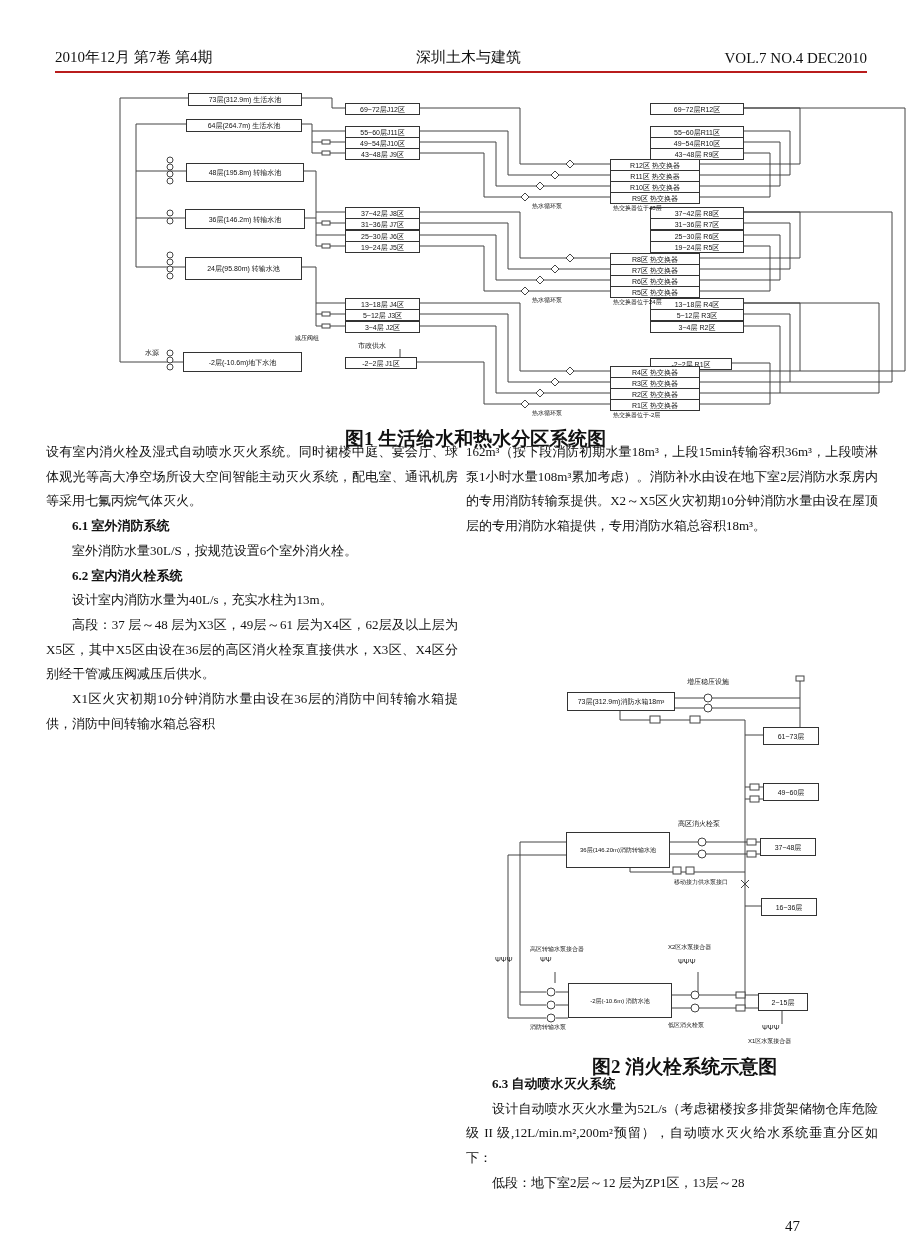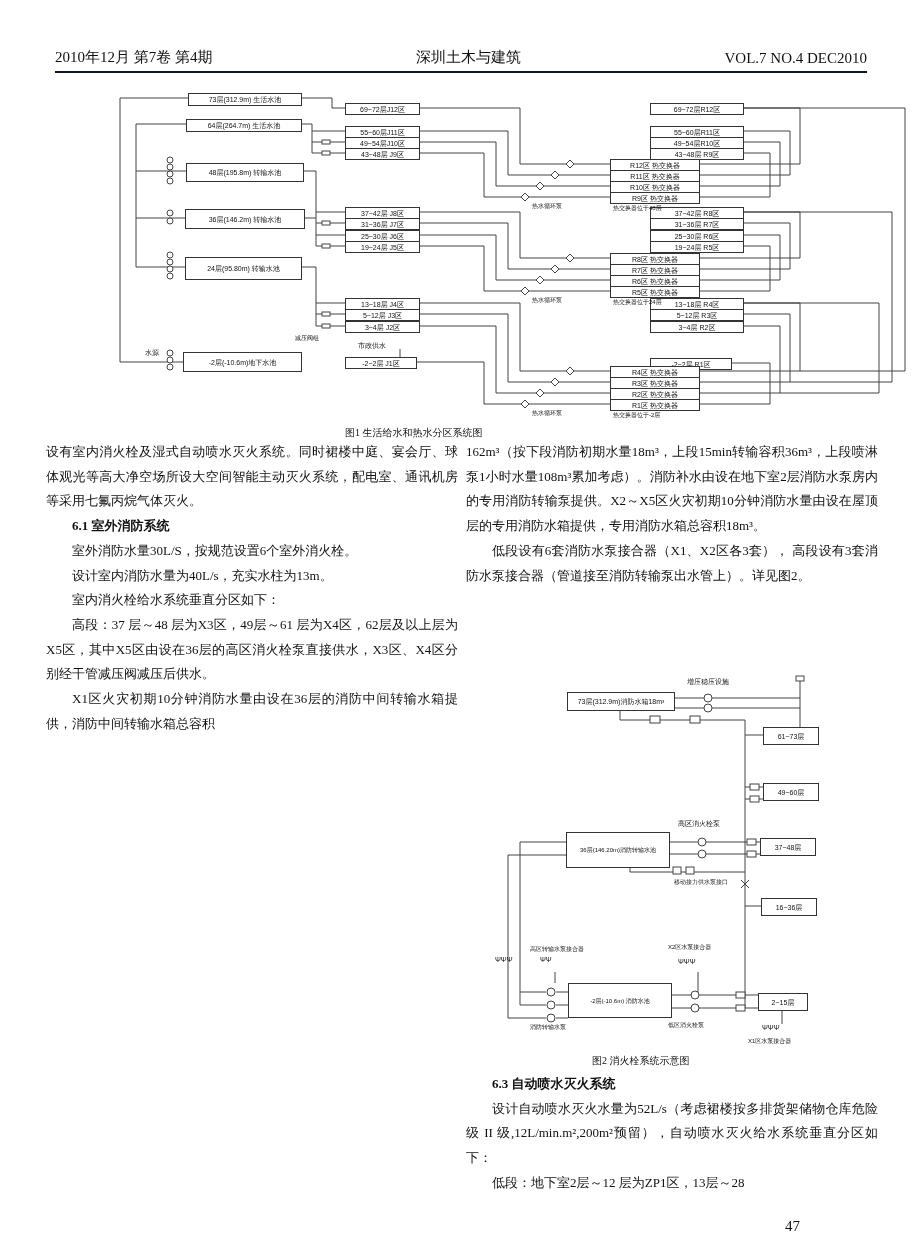--- a/index.html
+++ b/index.html
@@ -1,26 +1,26 @@
 <!DOCTYPE html>
 <html><head>
 <meta charset="utf-8">
 <style>
   html,body{margin:0;padding:0;background:#e8e8e8;}
   #page{position:relative;width:920px;height:1256px;background:#fff;margin:0 auto;
         font-family:"Liberation Serif","DejaVu Serif",serif;color:#111;overflow:hidden;}
   
   .hdr{position:absolute;left:55px;top:48px;width:812px;display:flex;justify-content:space-between;
-       align-items:flex-end;font-size:15px;border-bottom:2px solid #0f172a;padding-bottom:4px;}
+       align-items:flex-end;font-size:15px;border-bottom:2px solid #b91c1c;padding-bottom:4px;}
   
   .col{position:absolute;width:412px;font-size:13px;line-height:24.7px;text-align:justify;}
   .col p{margin:0;text-indent:2em;}
   .col p.noind{text-indent:0;}
   .col p.hd{font-weight:bold;}
-  .cap{position:absolute;font-weight:normal;font-size:10px;white-space:nowrap;}
+  .cap{position:absolute;font-weight:bold;font-size:19px;white-space:nowrap;}
   
   .fig{position:absolute;}
   .bx{position:absolute;border:1px solid #333;background:#fff;height:10px;
       display:flex;align-items:center;justify-content:center;
       font-size:7px;line-height:1;white-space:nowrap;
       font-family:"Liberation Sans","DejaVu Sans",sans-serif;}
   .lb{position:absolute;font-size:7px;line-height:1;white-space:nowrap;
       font-family:"Liberation Sans","DejaVu Sans",sans-serif;}
   .sm{font-size:6px;}
   svg{position:absolute;left:0;top:0;}
@@ -162,29 +162,28 @@
     <div class="lb sm" style="left:432px;top:325px;">热水循环泵</div>
     <div class="lb sm" style="left:513px;top:327px;">热交换器位于-2层</div>
   </div>
 
   <div class="cap" style="left:345px;top:426px;">图1  生活给水和热水分区系统图</div>
 
   <div class="col" style="left:46px;top:440px;">
     <p class="noind">设有室内消火栓及湿式自动喷水灭火系统。同时裙楼中庭、宴会厅、球体观光等高大净空场所设大空间智能主动灭火系统，配电室、通讯机房等采用七氟丙烷气体灭火。</p>
     <p class="hd">6.1 室外消防系统</p>
     <p>室外消防水量30L/S，按规范设置6个室外消火栓。</p>
+    <p class="hd">6.2 室内消火栓系统</p>
     <p>设计室内消防水量为40L/s，充实水柱为13m。</p>
-    <p>室内消火栓给水系统垂直分区如下：</p>
     <p>高段：37 层～48 层为X3区，49层～61 层为X4区，62层及以上层为X5区，其中X5区由设在36层的高区消火栓泵直接供水，X3区、X4区分别经干管减压阀减压后供水。</p>
     <p>X1区火灾初期10分钟消防水量由设在36层的消防中间转输水箱提供，消防中间转输水箱总容积</p>
   </div>
 
   <div class="col" style="left:466px;top:440px;">
     <p class="noind">162m³（按下段消防初期水量18m³，上段15min转输容积36m³，上段喷淋泵1小时水量108m³累加考虑）。消防补水由设在地下室2层消防水泵房内的专用消防转输泵提供。X2～X5区火灾初期10分钟消防水量由设在屋顶层的专用消防水箱提供，专用消防水箱总容积18m³。</p>
-    <p>低段设有6套消防水泵接合器（X1、X2区各3套）， 高段设有3套消防水泵接合器（管道接至消防转输泵出水管上）。详见图2。</p>
   </div>
 
   <div class="fig" style="left:490px;top:672px;width:422px;height:382px;">
     <svg width="422" height="382">
       <g stroke="#444" stroke-width="1" fill="none">
         <path d="M183,26 H310 M183,36 H310"></path>
         <path d="M310,9 V63 H273"></path>
         <path d="M130,39 V48 H255"></path>
         <path d="M255,48 V336"></path>
         <path d="M255,63 H273"></path>

